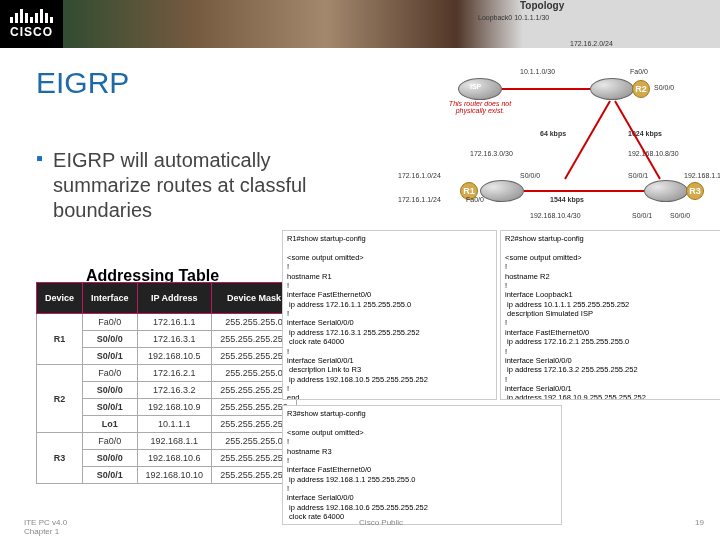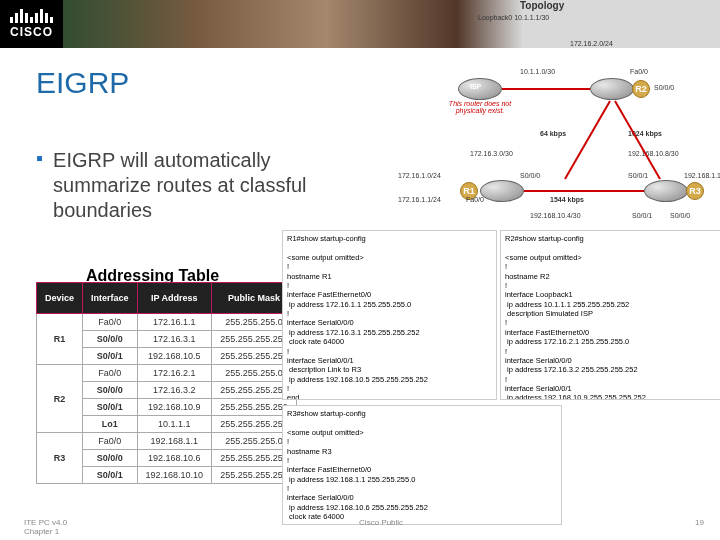--- a/index.html
+++ b/index.html
@@ -63,21 +63,21 @@
   <span class="bullet-text">EIGRP will automatically summarize routes at classful boundaries</span>
 </div>
 
 <div class="addr-title">Addressing Table</div>
 <table class="addr-table">
   <thead>
       <tr>
         <th>Device</th>
         <th>Interface</th>
         <th>IP Address</th>
-        <th>Public Mask</th>
+        <th>Device Mask</th>
       </tr>
     </thead>
   <tbody>
       <tr>
         <td rowspan="3">R1</td>
         <td>Fa0/0</td>
         <td>172.16.1.1</td>
         <td>255.255.255.0</td>
       </tr>
       <tr>

